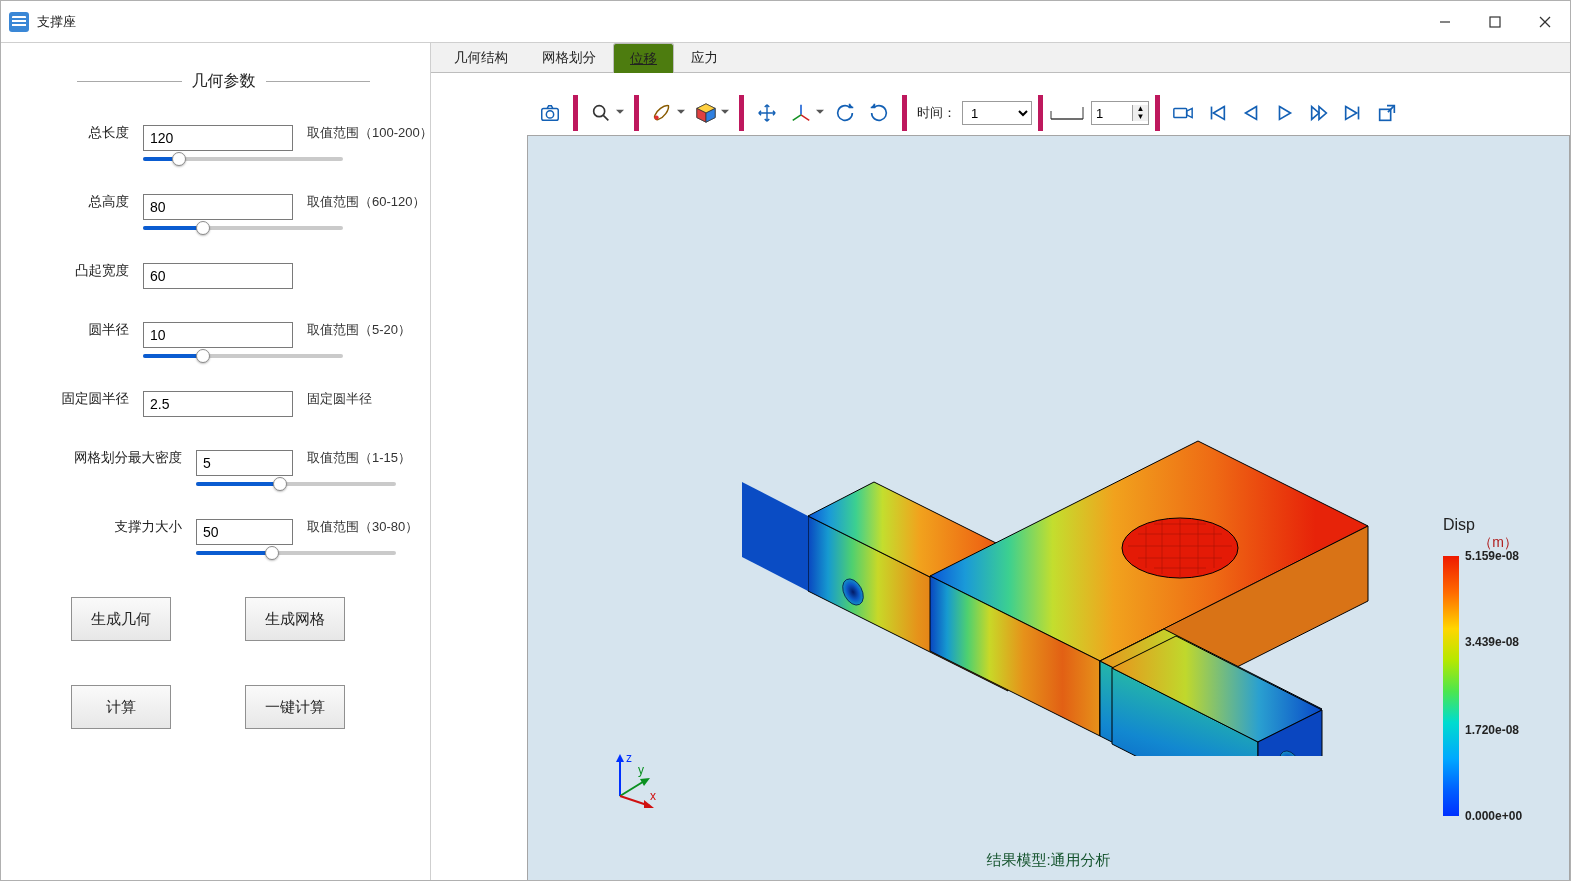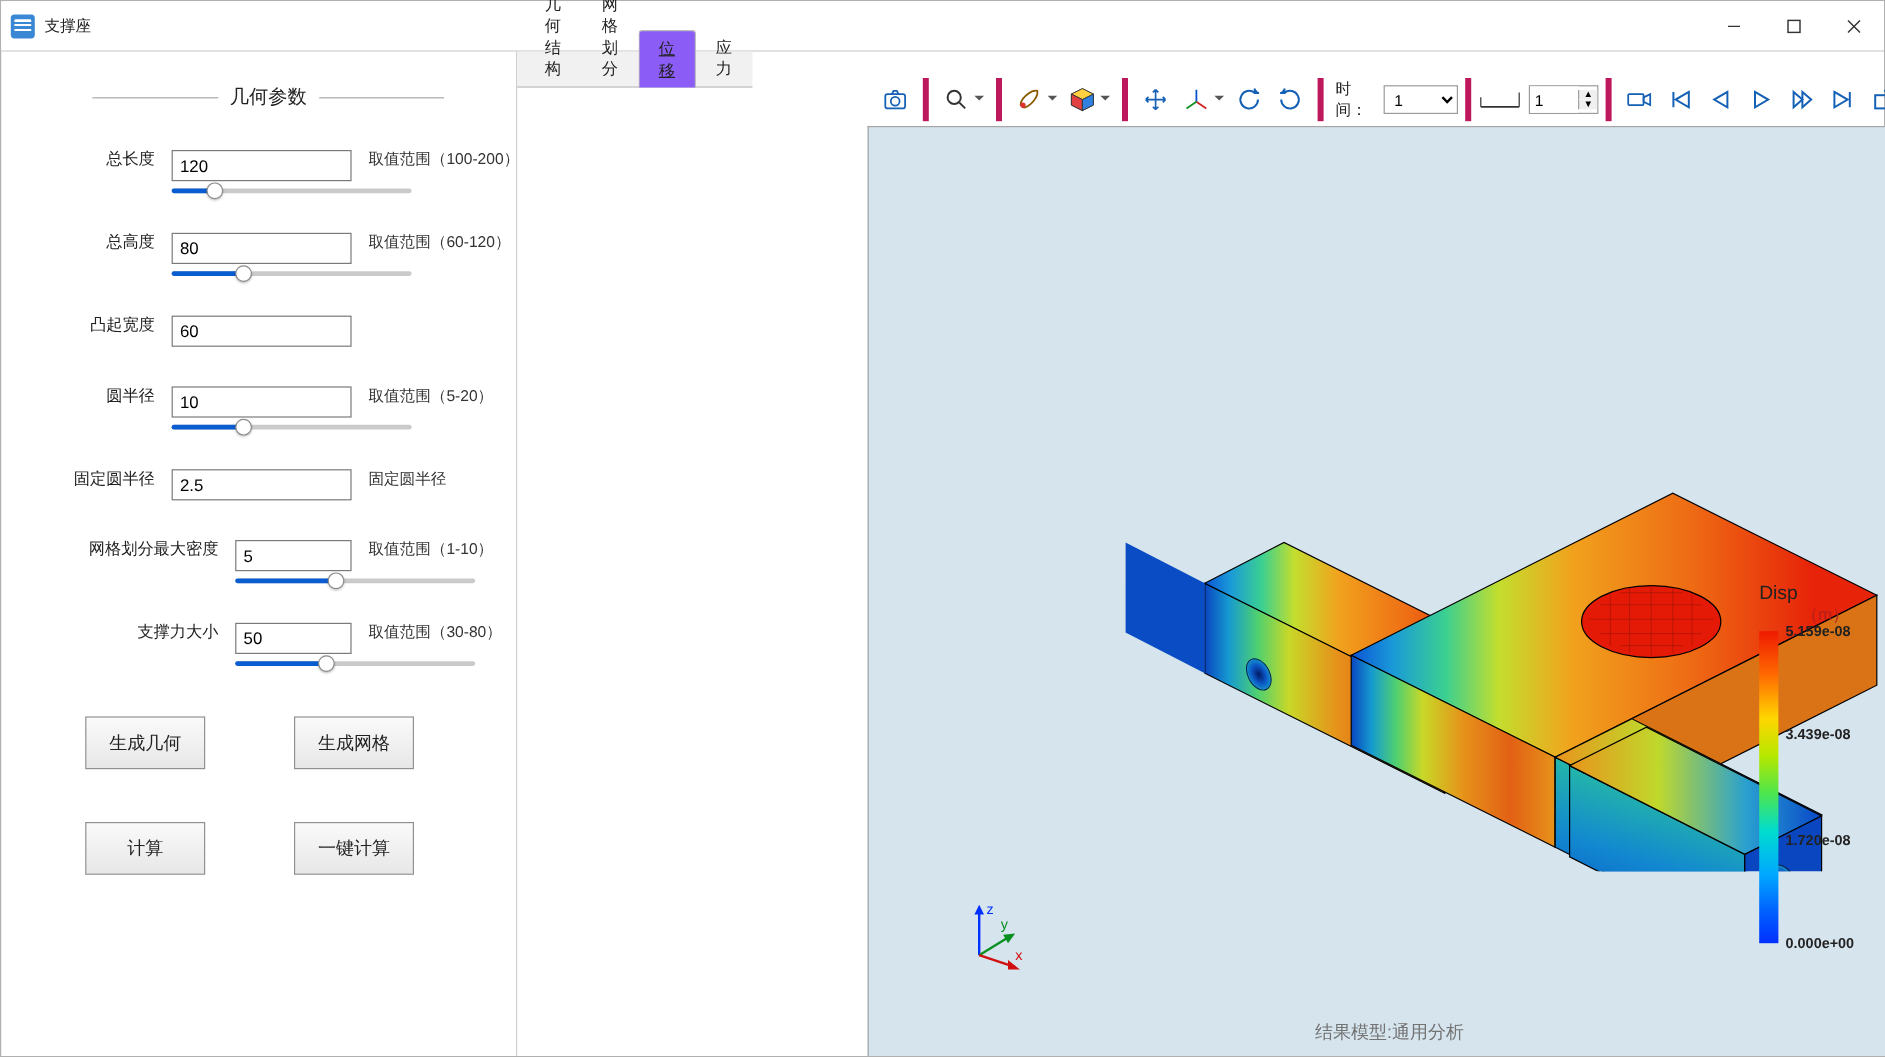--- a/index.html
+++ b/index.html
@@ -31,43 +31,43 @@
   .slider-row { grid-column: 2 / span 2; padding: 2px 0 18px 0; }
   .slider { width: 200px; height: 4px; background: #cacaca; border-radius: 2px; position: relative; }
   .slider .fill { position: absolute; left: 0; top: 0; bottom: 0; background: #0a5cd1; border-radius: 2px; }
   .slider .thumb { position: absolute; top: 50%; width: 14px; height: 14px; background: #fff; border: 1px solid #8c8c8c; border-radius: 50%; transform: translate(-50%, -50%); box-shadow: 0 1px 2px rgba(0,0,0,0.25); }
   .spacer-block { height: 18px; }
 
   .btn-grid { margin-top: 20px; display: grid; grid-template-columns: 100px 100px; column-gap: 74px; row-gap: 44px; padding-left: 34px; }
   .btn { height: 44px; border: 1px solid #909090; background: linear-gradient(#fafafa,#e7e7e7); display: flex; align-items: center; justify-content: center; font-size: 15px; cursor: pointer; }
 
   
-  .right-area { flex: 1; display: flex; flex-direction: row; min-width: 0; }
+  .right-area { flex: 1; display: flex; flex-direction: column; min-width: 0; }
   .tab-strip { height: 30px; display: flex; align-items: flex-end; border-bottom: 1px solid #bdbdbd; padding-left: 6px; gap: 0; background: #f1f1f1; }
   .tab { padding: 6px 16px 5px; font-size: 13.5px; border: 1px solid transparent; border-bottom: none; background: transparent; cursor: pointer; }
-  .tab.active { background: #8b5cf6; border-color: #bdbdbd; border-top-left-radius: 3px; border-top-right-radius: 3px; margin-bottom: -1px; text-decoration: underline; }
+  .tab.active { background: #4d7c0f; border-color: #bdbdbd; border-top-left-radius: 3px; border-top-right-radius: 3px; margin-bottom: -1px; text-decoration: underline; }
 
   .viewer-wrap { flex: 1; display: flex; flex-direction: column; padding: 18px 0 0 0; min-height: 0; }
   .toolbar-area { display: flex; align-items: center; gap: 0; padding: 0 0 0 96px; height: 44px; }
   .tgroup { display: flex; align-items: center; height: 36px; padding: 0 6px; border-left: 5px solid #be185d; }
   .tgroup:first-child { border-left: none; }
   .ticon { width: 34px; height: 34px; display: flex; align-items: center; justify-content: center; border-radius: 3px; cursor: pointer; position: relative; }
   .ticon.dd { width: 44px; padding-right: 10px; }
   .ticon.dd::after { content: ""; position: absolute; right: 4px; top: 50%; transform: translateY(-40%); border: 4px solid transparent; border-top-color: #555; }
   .ticon svg { width: 22px; height: 22px; }
   .tb-label { font-size: 13px; margin: 0 6px 0 4px; }
   .tb-select { height: 24px; border: 1px solid #9b9b9b; background: #fff; padding: 0 4px; font-size: 13px; }
   .tb-select.w60 { width: 70px; }
   .tb-spinner { display: flex; align-items: center; border: 1px solid #9b9b9b; height: 24px; }
   .tb-spinner input { border: none; width: 40px; padding: 0 4px; height: 22px; font-size: 13px; }
   .tb-spinner .sp { width: 16px; display: flex; flex-direction: column; }
   .tb-spinner .sp button { flex:1; border:none; border-left:1px solid #a0a0a0; background:#efefef; font-size:8px; line-height:1; padding:0; cursor:pointer;}
 
   .canvas-holder { flex: 1; position: relative; margin: 0 0 0 96px; border: 1px solid #a5a5a5; border-bottom: none; background: #d6e4ee; overflow: hidden; min-height: 0;}
-  .model-caption { position: absolute; bottom: 10px; left: 50%; transform: translateX(-50%); font-size: 15px; color: #737373; }
+  .model-caption { position: absolute; bottom: 10px; left: 50%; transform: translateX(-50%); font-size: 15px; color: #14532d; }
 
   
   .legend { position: absolute; right: 16px; top: 380px; width: 110px; }
   .legend .l-title { font-size: 16px; }
   .legend .l-unit { font-size: 14px; color: #b02020; text-align: center; margin-bottom: 4px; }
   .legend .l-body { display: flex; }
   .legend .bar { width: 16px; height: 260px; background: linear-gradient(to bottom, #ef1a00 0%, #ff6a00 14%, #ffd600 28%, #b6e800 40%, #4de64d 52%, #00dccf 64%, #00a8ff 78%, #005fff 90%, #0030ff 100%); }
   .legend .ticks { flex:1; position: relative; height: 260px; margin-left: 6px; font-size: 12px; }
   .legend .ticks .tk { position: absolute; left: 0; transform: translateY(-50%); white-space: nowrap; font-weight: bold; }
 
@@ -167,21 +167,21 @@
           </div>
           <div class="param-row">
             <div class="param-label">固定圆半径</div>
             <input class="param-input" value="2.5" style="">
             <div class="param-hint">固定圆半径</div>
           </div>
           <div class="spacer-block"></div>
           <div class="param-row wide">
             <div class="param-label">网格划分最大密度</div>
             <input class="param-input" value="5" style="">
-            <div class="param-hint">取值范围（1-10）</div>
+            <div class="param-hint">取值范围（1-15）</div>
           </div>
           <div class="param-row wide">
             <div></div>
             <div class="slider-row">
               <div class="slider">
                 <div class="fill" style="width:42%"></div>
                 <div class="thumb" style="left:42%"></div>
               </div>
             </div>
             <div></div>

